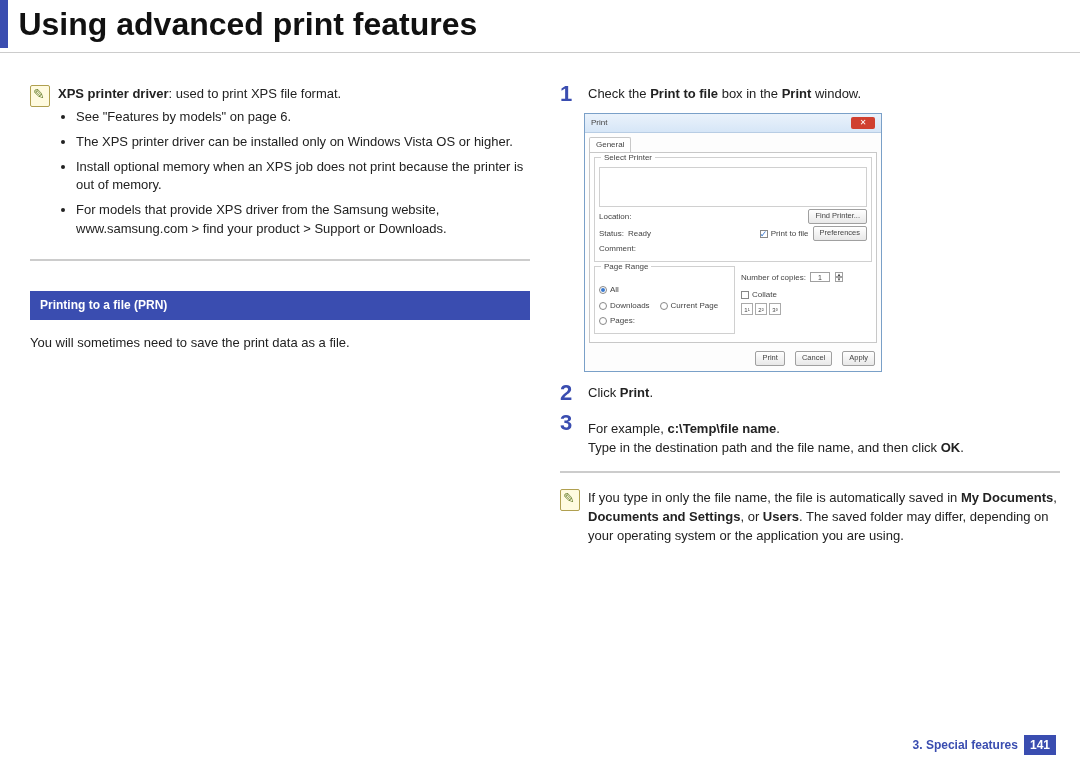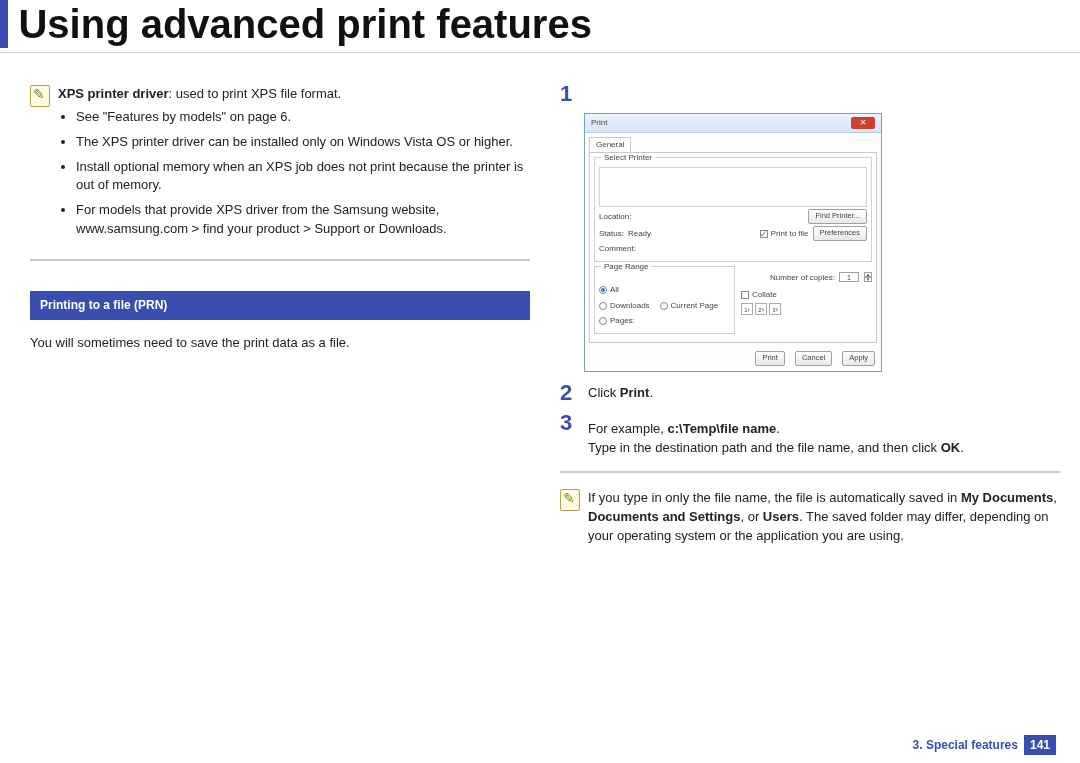--- a/index.html
+++ b/index.html
@@ -20,21 +20,21 @@
   }
   .title-tab {
     display: inline-block;
     background: #3a4db0;
     width: 8px;
     height: 48px;
     vertical-align: top;
     margin-right: 6px;
   }
   .title-text {
-    font-size: 40px;
+    font-size: 32px;
     font-weight: 700;
     color: #111;
     vertical-align: top;
     line-height: 48px;
   }
   .content {
     display: flex;
     gap: 30px;
     padding: 30px 20px 0 30px;
   }
@@ -234,20 +234,25 @@
     </div>
 
     <div class="section-head">Printing to a file (PRN)</div>
     <div>You will sometimes need to save the print data as a file.</div>
   </div>
 
   <div class="col">
 
     <div class="step">
       <div class="step-num">1</div>
+      <div class="step-body">
+        <span>
+          <span>Check the </span><b>Print to file</b><span> box in the </span><b>Print</b><span> window.</span>
+        </span>
+      </div>
     </div>
 
     <div class="dlg">
       <div class="dlg-title">
         <span>Print</span>
         <span class="dlg-close">✕</span>
       </div>
       <div class="dlg-tab">General</div>
       <div class="dlg-inner">
         <div class="dlg-group">
@@ -292,21 +297,21 @@
                   <span class="radio-dot"></span>
                   <span>Current Page</span>
                 </div>
             </div>
             <div class="dlg-radio">
                 <span class="radio-dot"></span>
                 <span>Pages:</span>
               </div>
           </div>
           <div class="dlg-col" style="padding-top:6px;">
-            <div style="display:flex; align-items:center; gap:4px;margin-left:29px;">
+            <div style="display:flex; align-items:center; gap:4px;">
               <span>Number of copies:</span>
               <span class="copies-input">1</span>
               <span class="spinner">
                 <span class="spin-btn">▴</span>
                 <span class="spin-btn">▾</span>
               </span>
             </div>
             <div class="dlg-radio" style="margin-top:6px;">
               <span class="chk"></span>
               <span>Collate</span>

